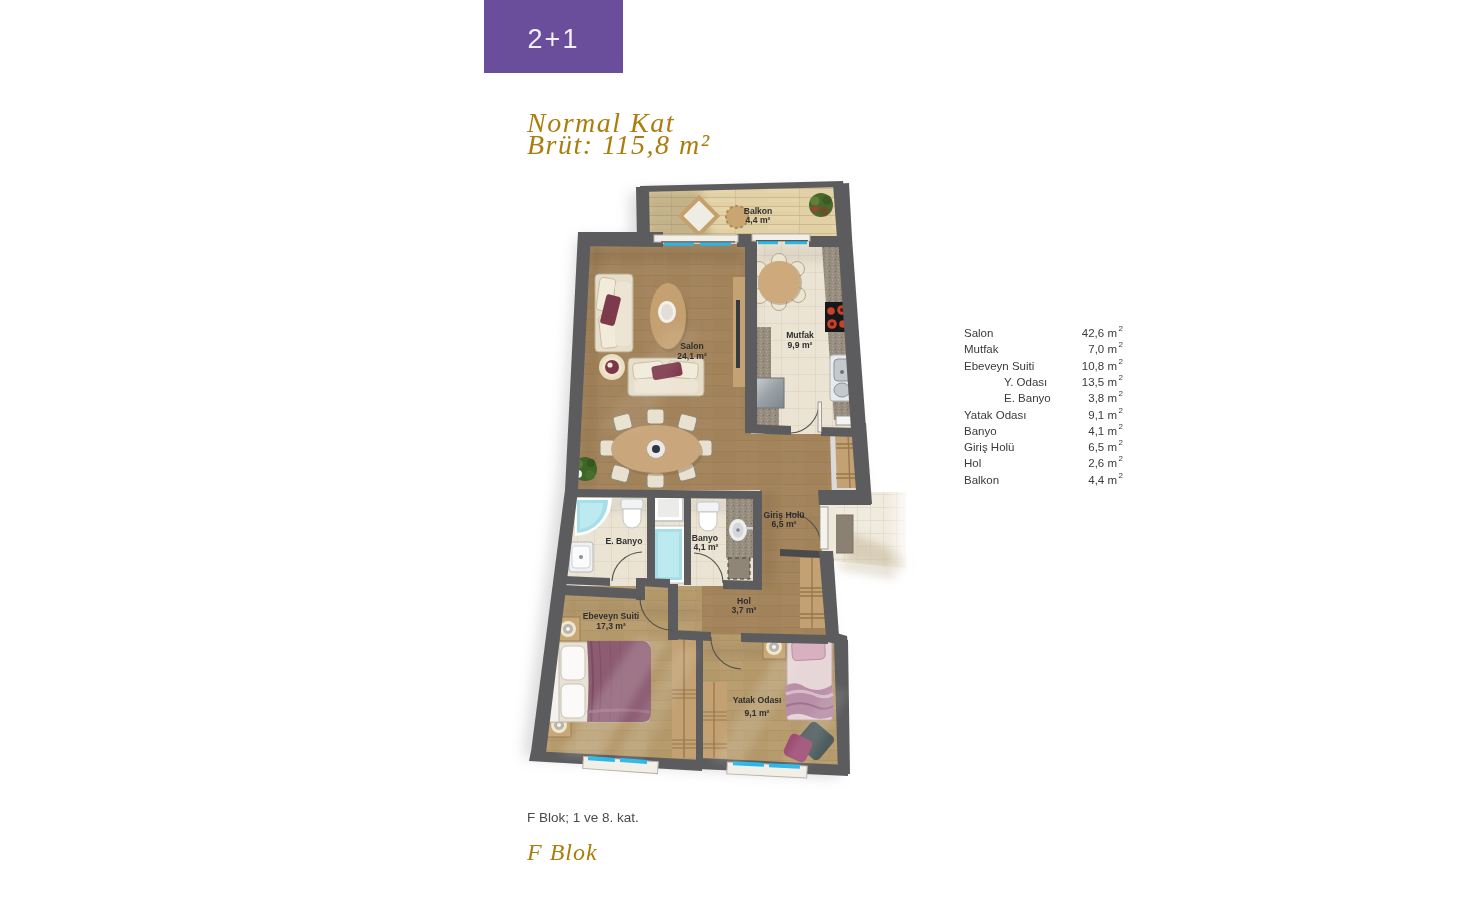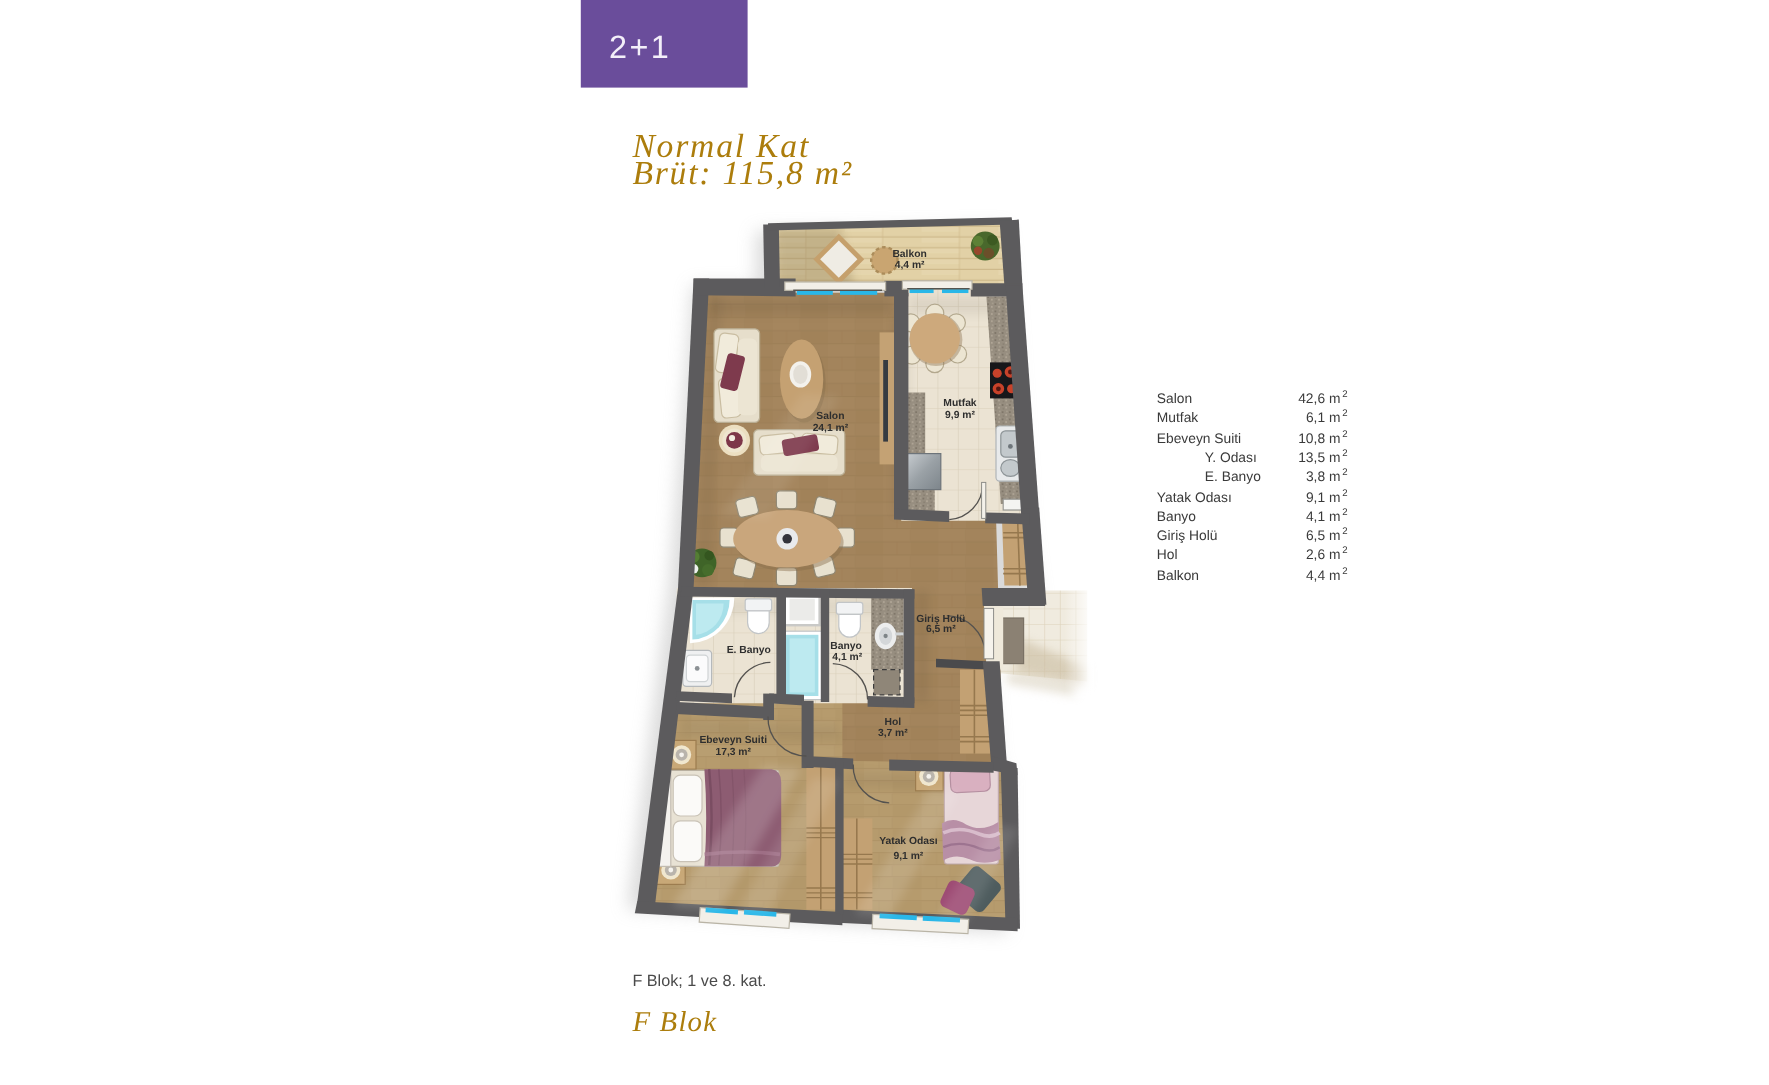--- a/index.html
+++ b/index.html
@@ -9,21 +9,21 @@
   .lrow .nm{position:absolute;left:0;top:0;}
   .lrow .nm2{position:absolute;left:40px;top:0;text-align:right;}
   .lrow .vl{position:absolute;right:7px;top:0;}
   .lrow .sp{position:absolute;right:1px;top:-3px;font-size:8px;}
 </style>
 </head>
 <body>
 
 <div class="abs" style="left:484px;top:0;width:139px;height:73px;background:#6a4d9b;"></div>
 
-<div class="abs" style="left:464px;top:24px;width:139px;text-align:center;color:#f3eff9;font-size:27px;letter-spacing:2px;">2+1</div>
+<div class="abs" style="left:484px;top:24px;width:139px;text-align:center;color:#f3eff9;font-size:27px;letter-spacing:2px;">2+1</div>
 
 <div class="abs" style="left:527px;top:112px;color:#ac7d0c;font-size:28px;font-style:italic;font-family:'Liberation Serif',serif;letter-spacing:1.5px;line-height:21.5px;">Normal Kat<br>Brüt: 115,8 m²</div>
 
 <svg class="abs" style="left:0;top:0;" width="1474" height="904" viewBox="0 0 1474 904">
   <defs>
     <pattern id="wood" width="46" height="22" patternUnits="userSpaceOnUse">
       <rect width="46" height="22" fill="#a3845c"></rect>
       <rect y="0" width="46" height="1" fill="#94774f" opacity="0.4"></rect>
       <rect y="11" width="46" height="1" fill="#94774f" opacity="0.4"></rect>
       <rect x="0" y="1" width="23" height="10" fill="#a98a61" opacity="0.35"></rect>
@@ -501,21 +501,21 @@
 </svg>
 
 <div class="abs" style="left:964px;top:327px;width:160px;height:170px;">
   <div class="lrow" style="top:0">
       <span class="nm">Salon</span>
       <span class="vl">42,6 m</span>
       <span class="sp">2</span>
     </div>
   <div class="lrow" style="top:16.3px">
       <span class="nm">Mutfak</span>
-      <span class="vl">6,1 m</span>
+      <span class="vl">7,0 m</span>
       <span class="sp">2</span>
     </div>
   <div class="lrow" style="top:32.6px">
       <span class="nm">Ebeveyn Suiti</span>
       <span class="vl">10,8 m</span>
       <span class="sp">2</span>
     </div>
   <div class="lrow" style="top:48.9px">
       <span class="nm2">Y. Odası</span>
       <span class="vl">13,5 m</span>

